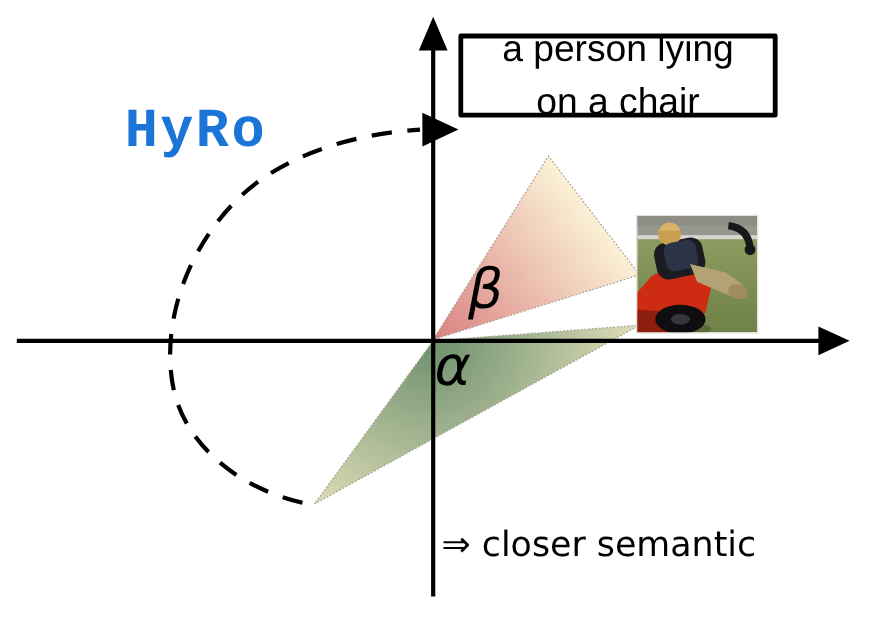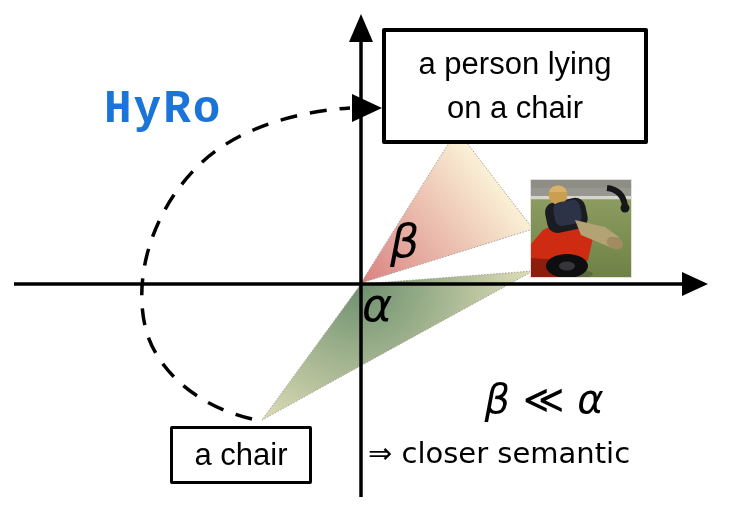--- a/index.html
+++ b/index.html
@@ -19,21 +19,21 @@
     font-size:46px;font-weight:bold;letter-spacing:2px;
     color:var(--accent,#1b74d8);
   }
   .txtbox{
     position:absolute;z-index:3;
     background:#ffffff;border:4px solid #000;border-radius:2px;
     box-sizing:border-box;
     display:flex;flex-direction:column;justify-content:center;align-items:center;
     font-size:31px;line-height:44px;
   }
-  .box-top{left:382px;top:28px;width:266px;height:116px;}
+  .box-top{left:382px;top:28px;width:266px;height:70px;}
   .box-bottom{left:170px;top:426px;width:142px;height:58px;border-width:3px;}
 
   .greek{font-family:"DejaVu Sans",sans-serif;font-style:italic;}
   .beta-lbl{left:390px;top:214px;font-size:46px;}
   .alpha-lbl{left:362px;top:278px;font-size:46px;}
 
   .concl1{
     left:394px;top:376px;width:300px;text-align:center;
     font-family:"DejaVu Sans",sans-serif;font-style:italic;font-size:40px;
   }
@@ -80,28 +80,24 @@
     <path d="M 252 419 C 200 407 158 373 146 330 C 133 280 150 215 196 168 C 232 131 290 112 350 108" fill="none" stroke="#000" stroke-width="3.5" stroke-dasharray="17 13"></path>
     <polygon points="352,94 382,108 352,122" fill="#000"></polygon>
   </svg>
 
   <div class="label hyro">HyRo</div>
 
   <div class="txtbox box-top">
     <div>a person lying</div>
     <div>on a chair</div>
   </div>
-  <div class="txtbox box-bottom">
-    <div>a chair</div>
-  </div>
 
   <div class="label greek beta-lbl">β</div>
   <div class="label greek alpha-lbl">α</div>
 
-  <div class="label concl1">β ≪ α</div>
   <div class="label concl2">⇒ closer semantic</div>
 
   <div class="photo" role="img" aria-label="a person lying on the seat of a red riding mower">
     <svg width="100" height="97" viewBox="0 0 100 97">
       <rect x="0" y="0" width="100" height="21" fill="#98978f"></rect>
       <rect x="0" y="0" width="100" height="8" fill="#8f8e86"></rect>
       <rect x="0" y="16" width="100" height="3.5" fill="#d6d5cd"></rect>
       <rect x="0" y="19.5" width="100" height="77.5" fill="url(#gradGrass)"></rect>
       <ellipse cx="30" cy="94" rx="32" ry="6" fill="#4c5733" opacity="0.55"></ellipse>
 

